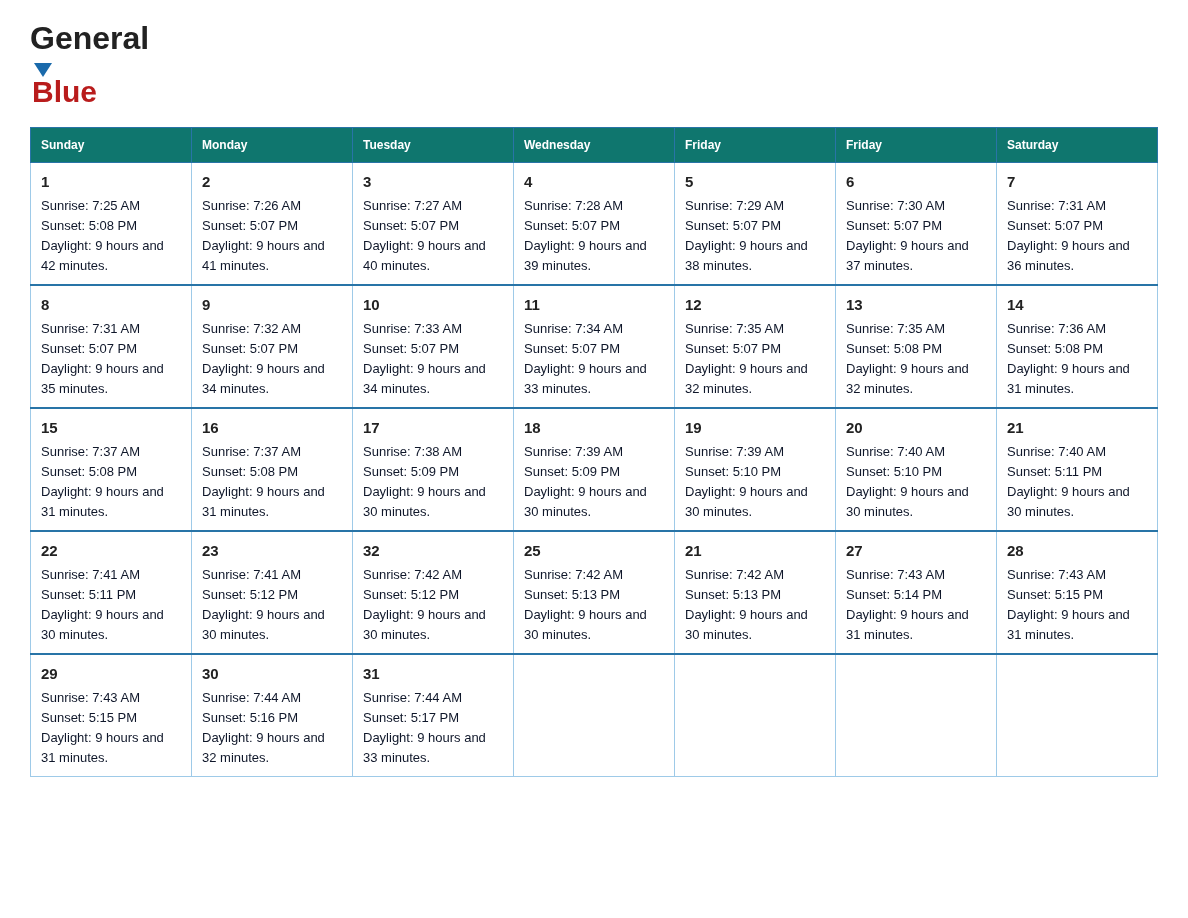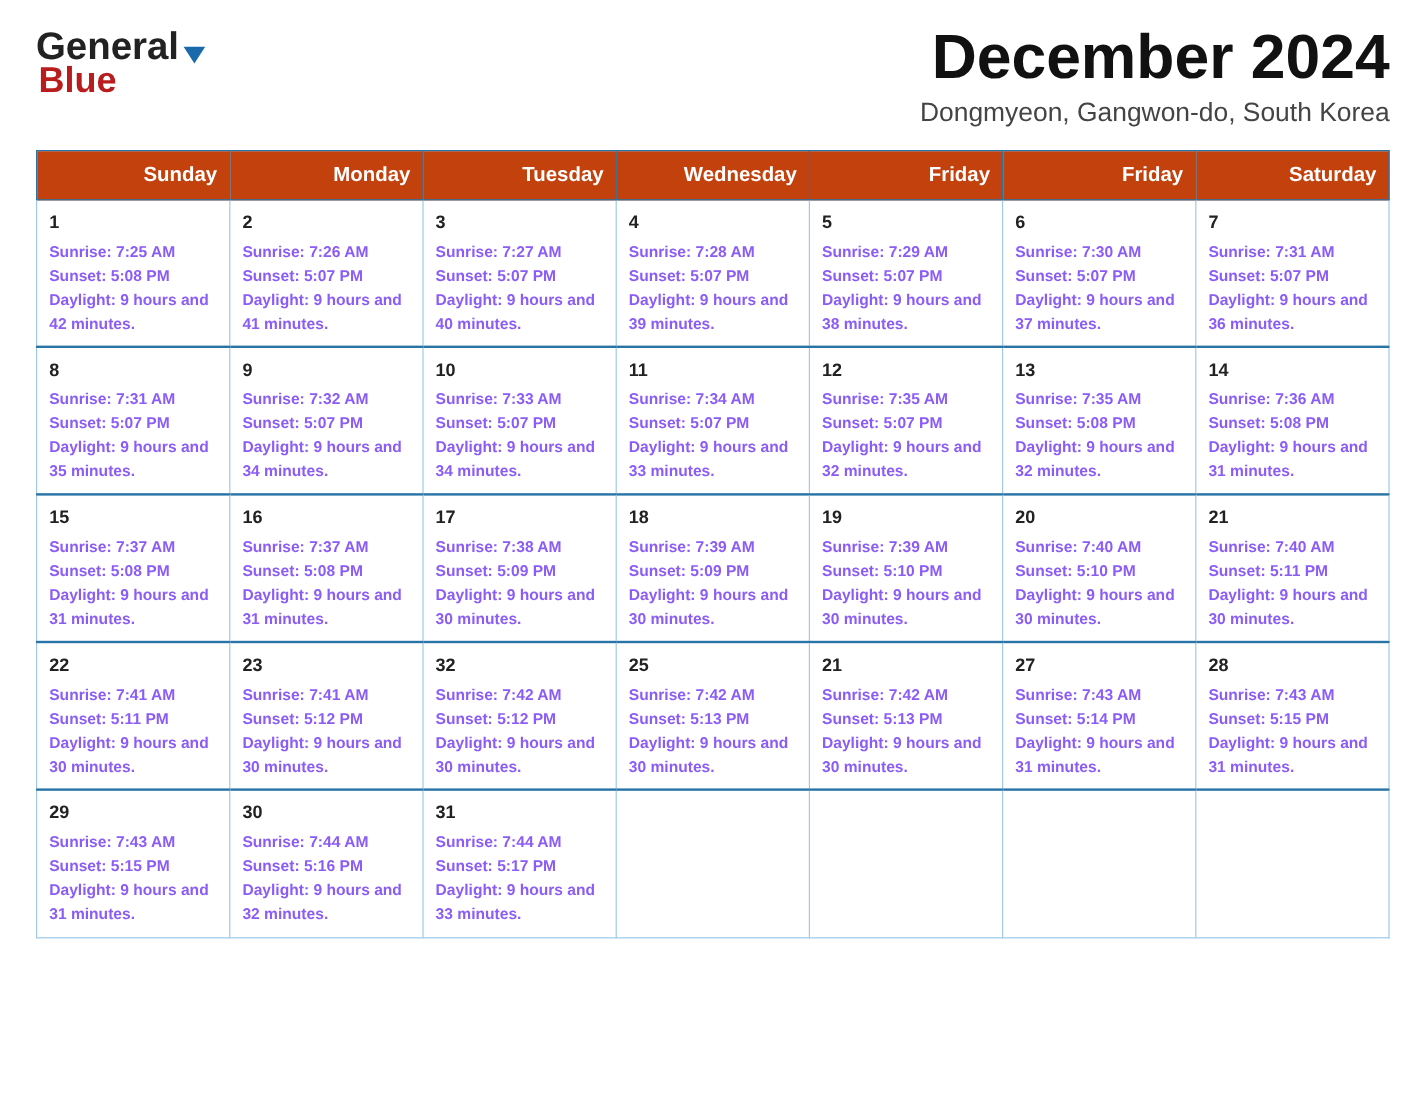--- a/index.html
+++ b/index.html
@@ -16,24 +16,25 @@
       align-items: flex-start;
       margin-bottom: 18px;
     }
     .logo-area {
       display: flex;
       flex-direction: column;
       align-items: flex-start;
     }
     .logo-line1 {
       display: flex;
-      align-items: flex-end;
+      align-items: flex-start;
       font-size: 30px;
       font-weight: bold;
       color: #222;
+      flex-direction: column;
     }
     .logo-line2 {
       color: #1a6aab;
       font-size: 28px;
       font-weight: bold;
       margin-top: -4px;
       padding-left: 2px;
     }
     .title-area {
       text-align: right;
@@ -48,49 +49,48 @@
       font-size: 22px;
       color: #444;
       margin-top: 4px;
     }
     .calendar-table {
       width: 100%;
       border-collapse: collapse;
       border: 1px solid #2874a7;
     }
     .calendar-table th {
-      background-color: #c2410c;
+      background-color: #0f766e;
       color: #fff;
-      font-size: 17px;
+      font-size: 12px;
       font-weight: bold;
       padding: 10px 10px;
-      text-align: right;
+      text-align: left;
       border: 1px solid #2874a7;
     }
     .calendar-table td {
       vertical-align: top;
       padding: 8px 10px;
       border: 1px solid #9ecae8;
       width: 14.28%;
       min-height: 90px;
       font-size: 13.5px;
       color: #222;
       line-height: 1.5;
     }
     .day-number {
       font-size: 15px;
       font-weight: bold;
       display: block;
       margin-bottom: 2px;
     }
     .day-info {
       font-size: 13px;
-      color: #8b5cf6;
+      color: #0f172a;
       line-height: 1.55;
-      font-weight: bold;
     }
     .empty-cell {
       background: #fff;
     }
     tr td:first-child .day-number { color: #222; }
     tr td:last-child .day-number { color: #222; }
     .row-divider td {
       border-top: 2px solid #2874a7;
     }
   </style>
@@ -100,24 +100,20 @@
 <div class="header-area">
   <div class="logo-area">
     <div class="logo-line1">
       <span style="color:#222; font-size:32px; font-weight:bold;">General</span>
       <svg width="22" height="22" viewBox="0 0 22 22" style="margin-left:2px; margin-top:2px;">
         <polygon points="2,4 20,4 11,18" fill="#1a6aab"></polygon>
       </svg>
     </div>
     <div class="logo-line2" style="color:#b91c1c; font-size:30px; font-weight:bold; margin-top:-6px;">Blue</div>
   </div>
-  <div class="title-area">
-    <div class="month-title">December 2024</div>
-    <div class="location-title">Dongmyeon, Gangwon-do, South Korea</div>
-  </div>
 </div>
 
 <table class="calendar-table">
   <thead>
     <tr>
     <th>Sunday</th>
         <th>Monday</th>
         <th>Tuesday</th>
         <th>Wednesday</th>
         <th>Friday</th>

